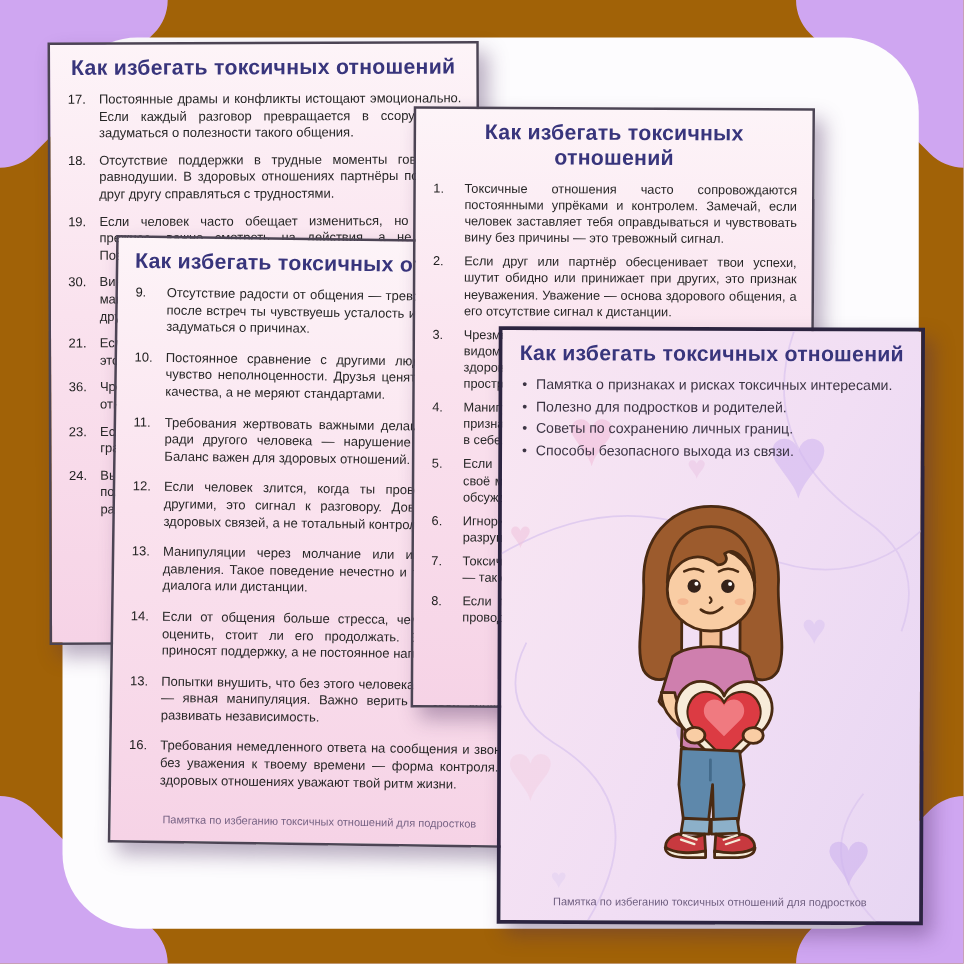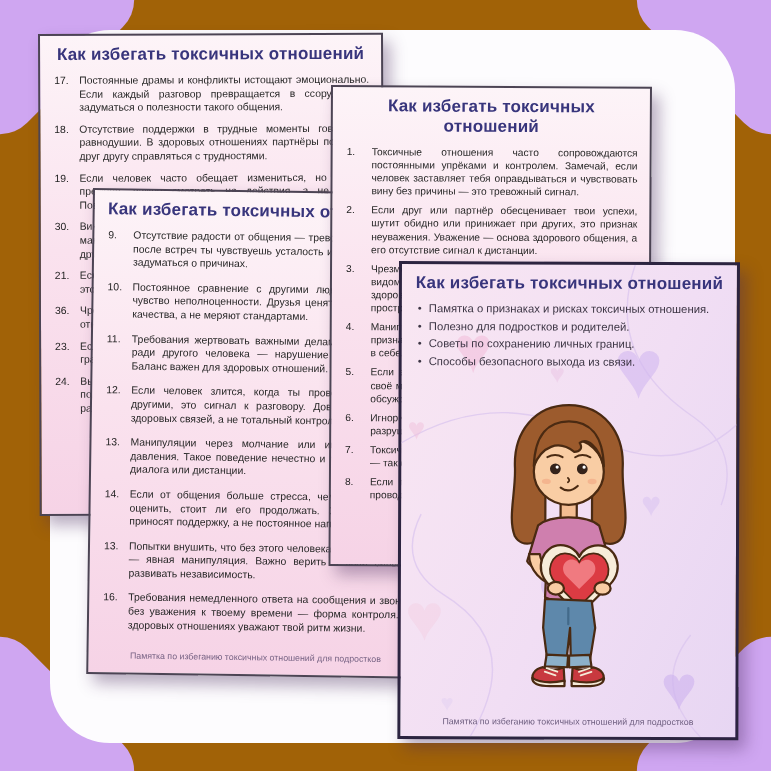--- a/index.html
+++ b/index.html
@@ -197,21 +197,21 @@
     <span class="bg-heart" style="left:148px;top:96px;font-size:26px;color:#ecc9e6;opacity:.6">♥</span>
     <span class="bg-heart" style="left:6px;top:150px;font-size:30px;color:#f0c3dd;opacity:.55">♥</span>
     <span class="bg-heart" style="left:240px;top:222px;font-size:34px;color:#d9c4f1;opacity:.55">♥</span>
     <span class="bg-heart" style="left:136px;top:288px;font-size:82px;color:#cfb4ef;opacity:.55">♥</span>
     <span class="bg-heart" style="left:4px;top:320px;font-size:66px;color:#f3cfe3;opacity:.5">♥</span>
     <span class="bg-heart" style="left:260px;top:392px;font-size:62px;color:#cdb2ee;opacity:.6">♥</span>
     <span class="bg-heart" style="left:40px;top:428px;font-size:22px;color:#e4d2f2;opacity:.6">♥</span>
 
     <h1 class="cover-title">Как избегать токсичных отношений</h1>
     <ul class="cover-bullets">
-        <li>Памятка о признаках и рисках токсичных отношения.</li>
+        <li>Памятка о признаках и рисках токсичных интересами.</li>
         <li>Полезно для подростков и родителей.</li>
         <li>Советы по сохранению личных границ.</li>
         <li>Способы безопасного выхода из связи.</li>
       </ul>
 
     <svg class="illustration" width="206" height="298" viewBox="0 0 225 332" stroke="#4a2a12" stroke-width="2.5" stroke-linejoin="round" stroke-linecap="round">
 
       <path d="M112 14 C74 14 50 44 52 84 C53 112 44 140 52 160 C60 174 80 170 86 152 L86 96 C86 70 96 56 112 56 C128 56 138 70 138 96 L138 152 C144 170 164 174 172 160 C180 140 171 112 172 84 C174 44 150 14 112 14 Z" fill="#9c5b2d"></path>
 
       <path d="M103 116 L121 116 L121 140 L103 140 Z" fill="#f3bd92"></path>

